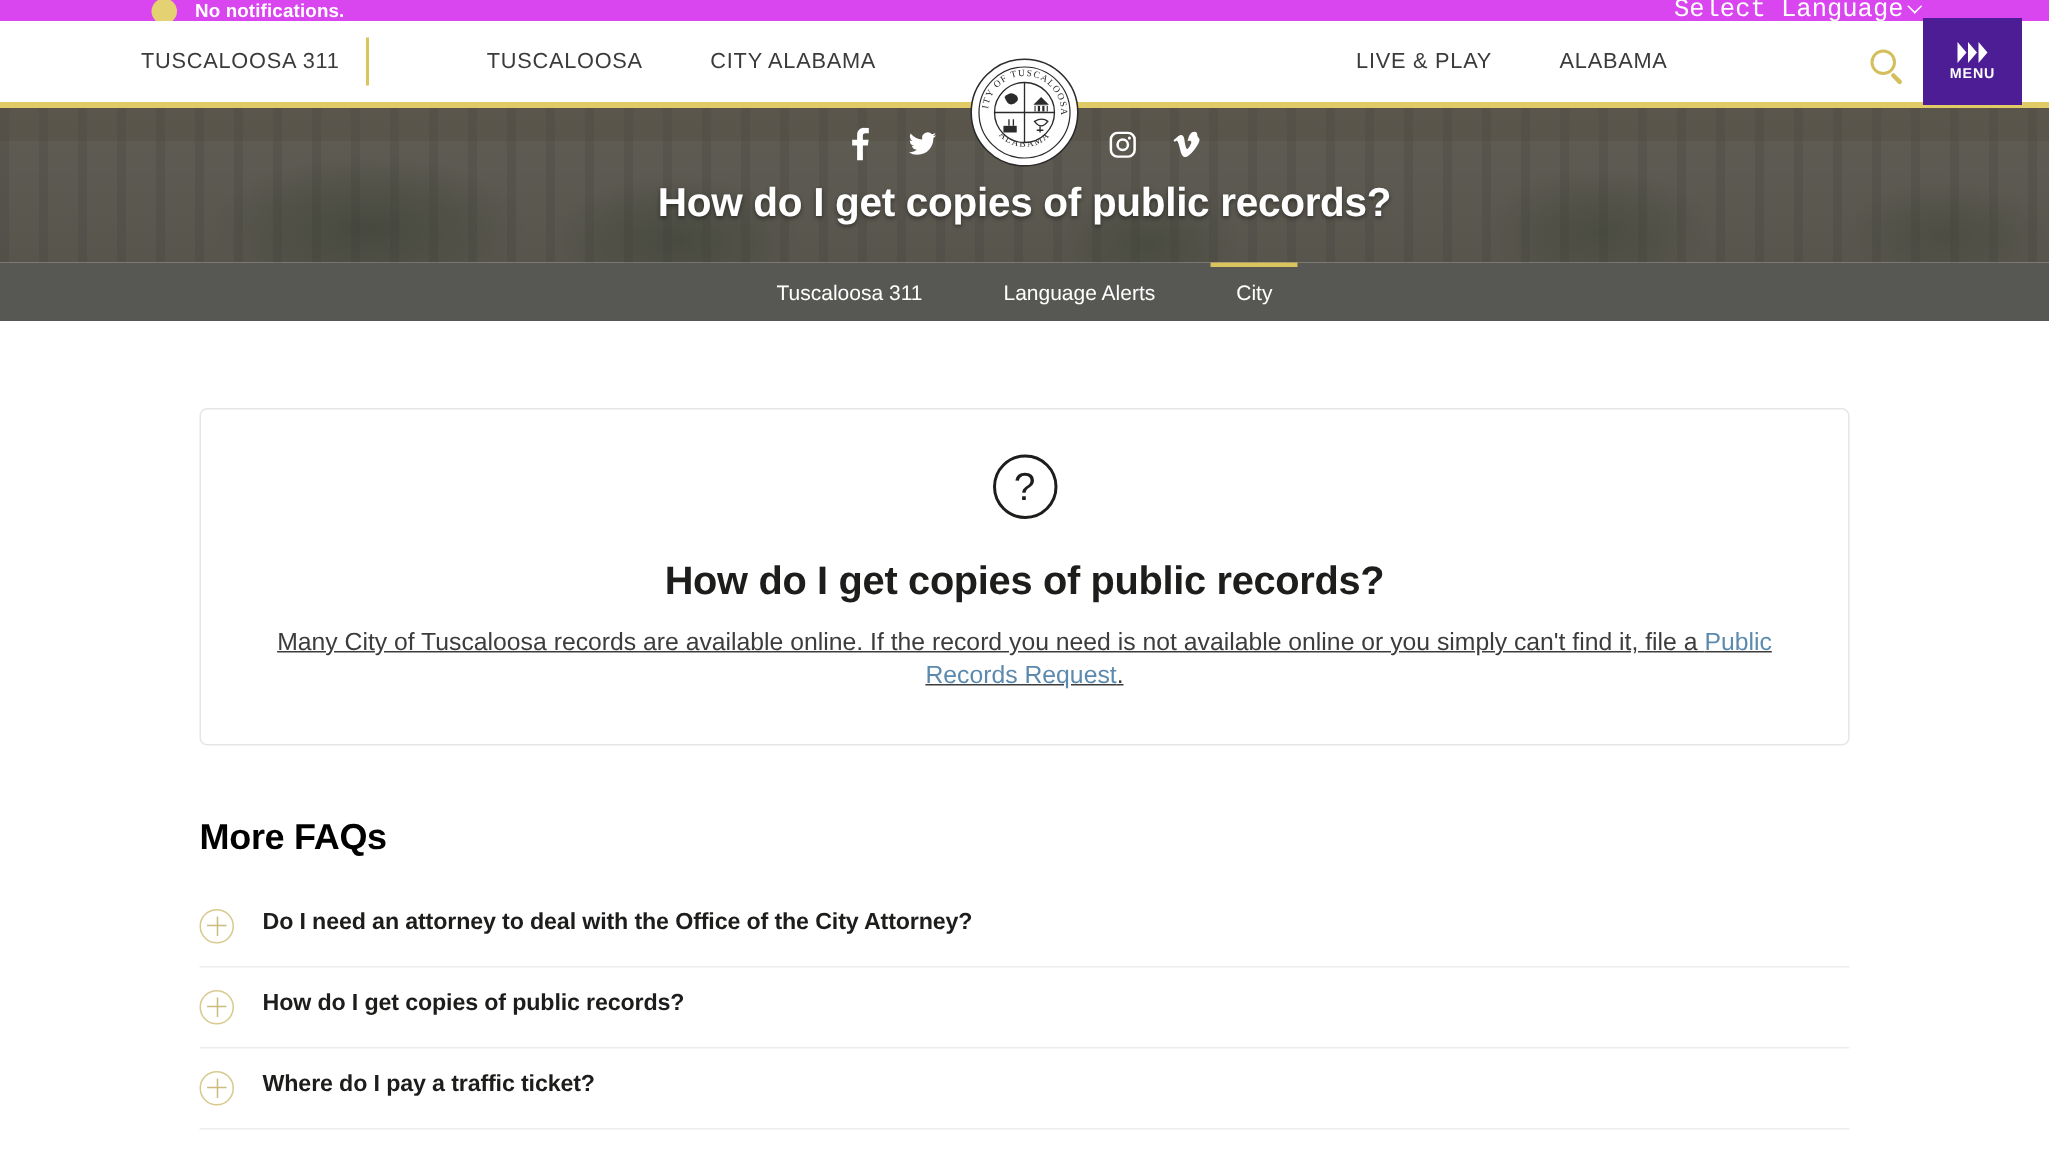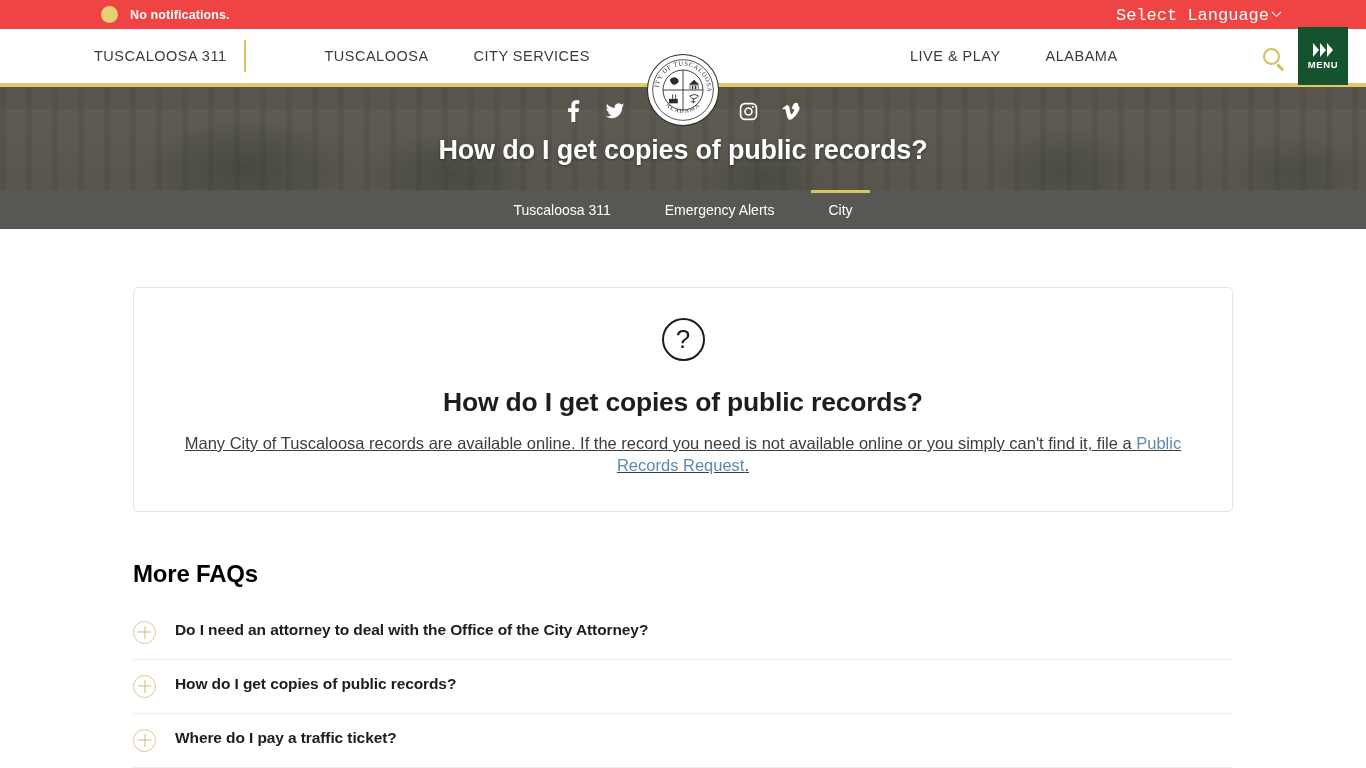--- a/index.html
+++ b/index.html
@@ -8,22 +8,22 @@
     margin: 0; padding: 0;
     width: 1366px; height: 768px;
     overflow: hidden;
     background: #ffffff;
     font-family: "Liberation Sans", sans-serif;
     -webkit-font-smoothing: antialiased;
   }
 
   
   .notif-bar {
-    height: 29px;
-    background: #ef4444;
+    height: 14px;
+    background: #d946ef;
     display: flex;
     align-items: center;
     position: relative;
   }
   .notif-left {
     display: flex;
     align-items: center;
     margin-left: 101px;
     gap: 12px;
   }
@@ -119,23 +119,23 @@
   .search-glass::after {
     content: "";
     position: absolute;
     right: -7px; bottom: -6px;
     width: 9px; height: 2.6px;
     background: #d4bf5c;
     transform: rotate(45deg);
     border-radius: 2px;
   }
   .menu-btn {
-    width: 50px;
+    width: 66px;
     height: 58px;
-    background: #14532d;
+    background: #4c1d95;
     display: flex;
     flex-direction: column;
     align-items: center;
     justify-content: center;
     gap: 2px;
     cursor: pointer;
     margin-right: 18px;
   }
   .menu-chevrons { display: flex; gap: 1px; }
   .mc {
@@ -342,21 +342,21 @@
     <span class="chev-down"></span>
   </div>
 </div>
 
 <div class="main-header">
   <div class="brand">TUSCALOOSA 311</div>
   <div class="brand-divider"></div>
 
   <div class="nav-links">
     <div class="nav-link">TUSCALOOSA</div>
-    <div class="nav-link">CITY SERVICES</div>
+    <div class="nav-link">CITY ALABAMA</div>
     <div style="width:230px"></div>
     <div class="nav-link">LIVE &amp; PLAY</div>
     <div class="nav-link">ALABAMA</div>
   </div>
 
   <div class="nav-right">
     <div class="search-btn">
       <span class="search-glass"></span>
     </div>
     <div class="menu-btn">
@@ -416,21 +416,21 @@
       <svg class="social-ic" width="19" height="19" viewBox="0 0 24 24">
         <path d="M22.4 7.4c-.1 2.2-1.6 5.2-4.6 9-3.1 4-5.7 6-7.8 6-1.3 0-2.4-1.2-3.3-3.6L5 12.2c-.6-2.4-1.3-3.6-2-3.6-.16 0-.7.33-1.6.97L.4 8.3c1-.9 2-1.8 3-2.7C4.7 4.4 5.7 3.8 6.4 3.7c1.7-.16 2.7 1 3.1 3.5.4 2.7.7 4.4.86 5 .5 2.2 1 3.3 1.6 3.3.45 0 1.1-.7 2-2.1.9-1.4 1.4-2.5 1.45-3.2.1-1-.3-1.5-1.45-1.5-.5 0-1.1.12-1.7.36C13.4 3.4 15.6 1 18 1.1c1.8.05 2.6 1.2 2.5 3.5z" fill="#ffffff"></path>
       </svg>
     </div>
     <div class="hero-title">How do I get copies of public records?</div>
   </div>
 </div>
 
 <div class="subnav">
   <div class="subnav-item">Tuscaloosa 311</div>
-  <div class="subnav-item">Emergency Alerts</div>
+  <div class="subnav-item">Language Alerts</div>
   <div class="subnav-item active">City</div>
 </div>
 
 <div class="content">
 
   <div class="faq-card">
     <div class="qmark">?</div>
     <h1 class="card-title">How do I get copies of public records?</h1>
     <p class="card-body"><span>Many City of Tuscaloosa records are available online. If the record you need is not available online or you simply can't find it, file a </span><a href="#">Public Records Request</a><span>.</span></p>
   </div>

